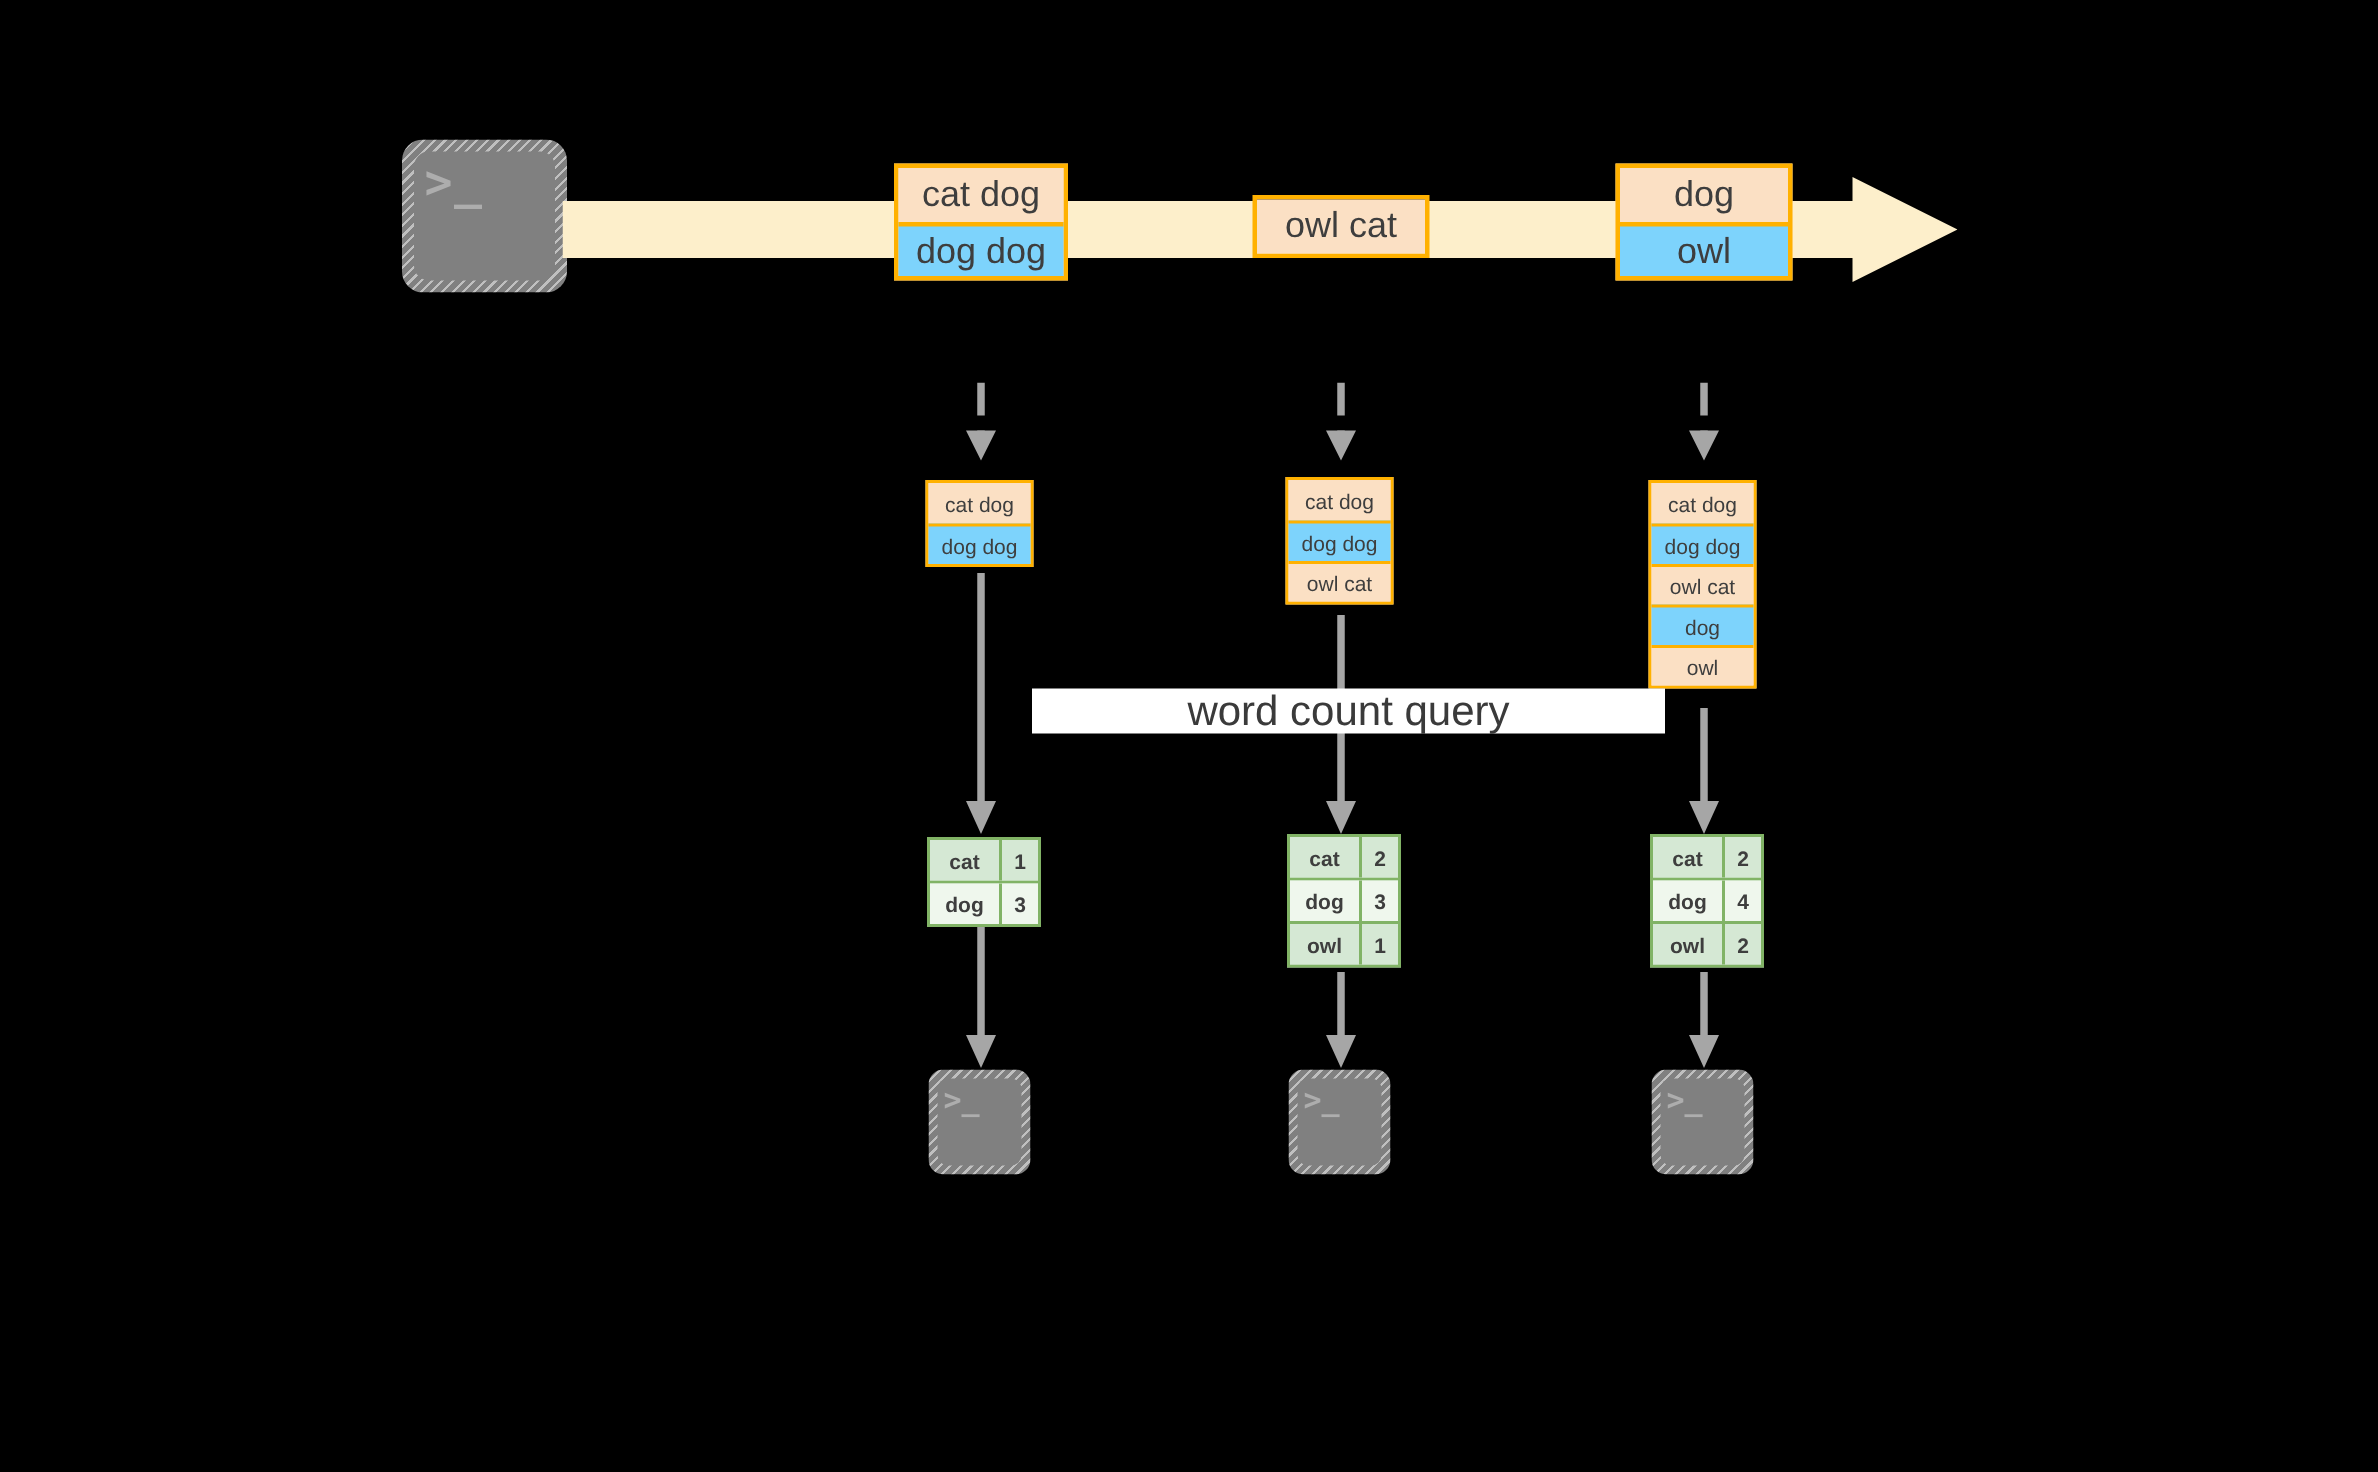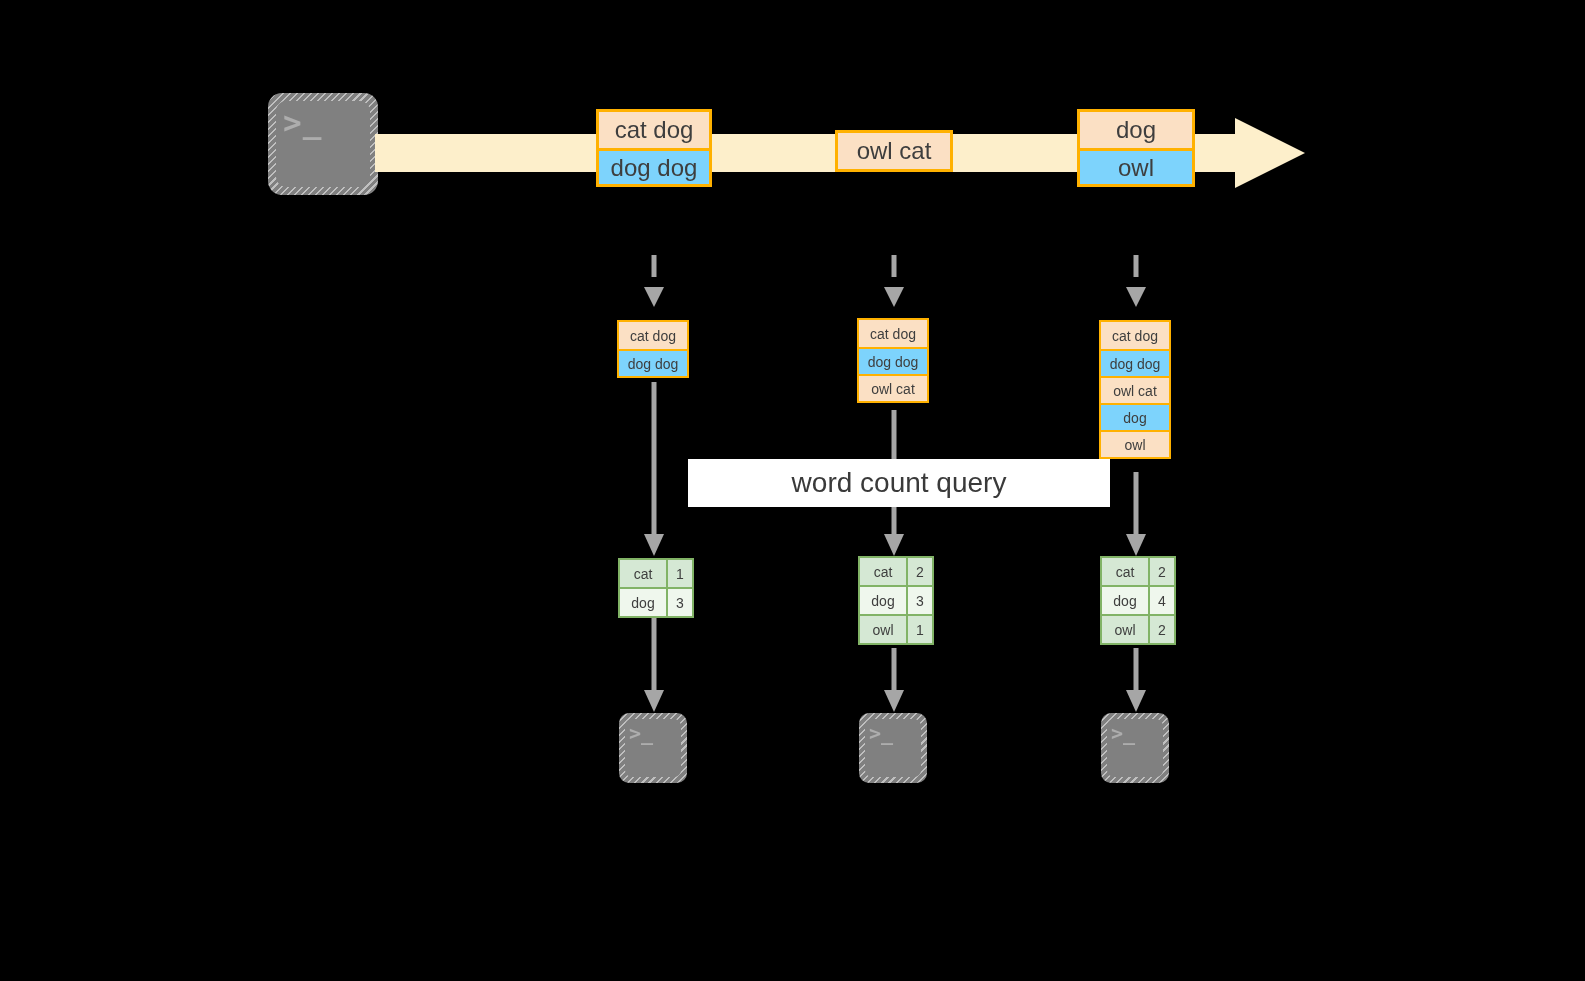--- a/index.html
+++ b/index.html
@@ -113,20 +113,21 @@
   
   .gtable {
     position: absolute;
     box-sizing: border-box;
     border: 2px solid #81B366;
     background: #D5E8D4;
   }
   .gtable .grow {
     display: flex;
     height: 27px;
+    font-weight: bold;
   }
   .gtable .grow + .grow { border-top: 2px solid #81B366; }
   .gtable .gcell {
     box-sizing: border-box;
     display: flex;
     align-items: center;
     justify-content: center;
     font-size: 14px;
     color: #3E3E3E;
   }
@@ -316,15 +317,15 @@
       <line x1="14" y1="0" x2="14" y2="46" stroke="#A6A6A6" stroke-width="5"></line>
       <path d="M14,64 L4,42 L24,42 Z" fill="#A6A6A6"></path>
     </svg>
   </div>
 
   <div class="terminal small" style="left:1101px; top:713px; width:68px; height:70px;">
     <div class="inner"></div>
     <div class="prompt">&gt;_</div>
   </div>
 
-  <div class="query-label" style="left:688px; top:459px; width:422px; height:48px;">word count query</div>
+  <div class="query-label" style="left:688px; top:459px; width:422px; height:30px;">word count query</div>
 
 </div>
 
 </body></html>

